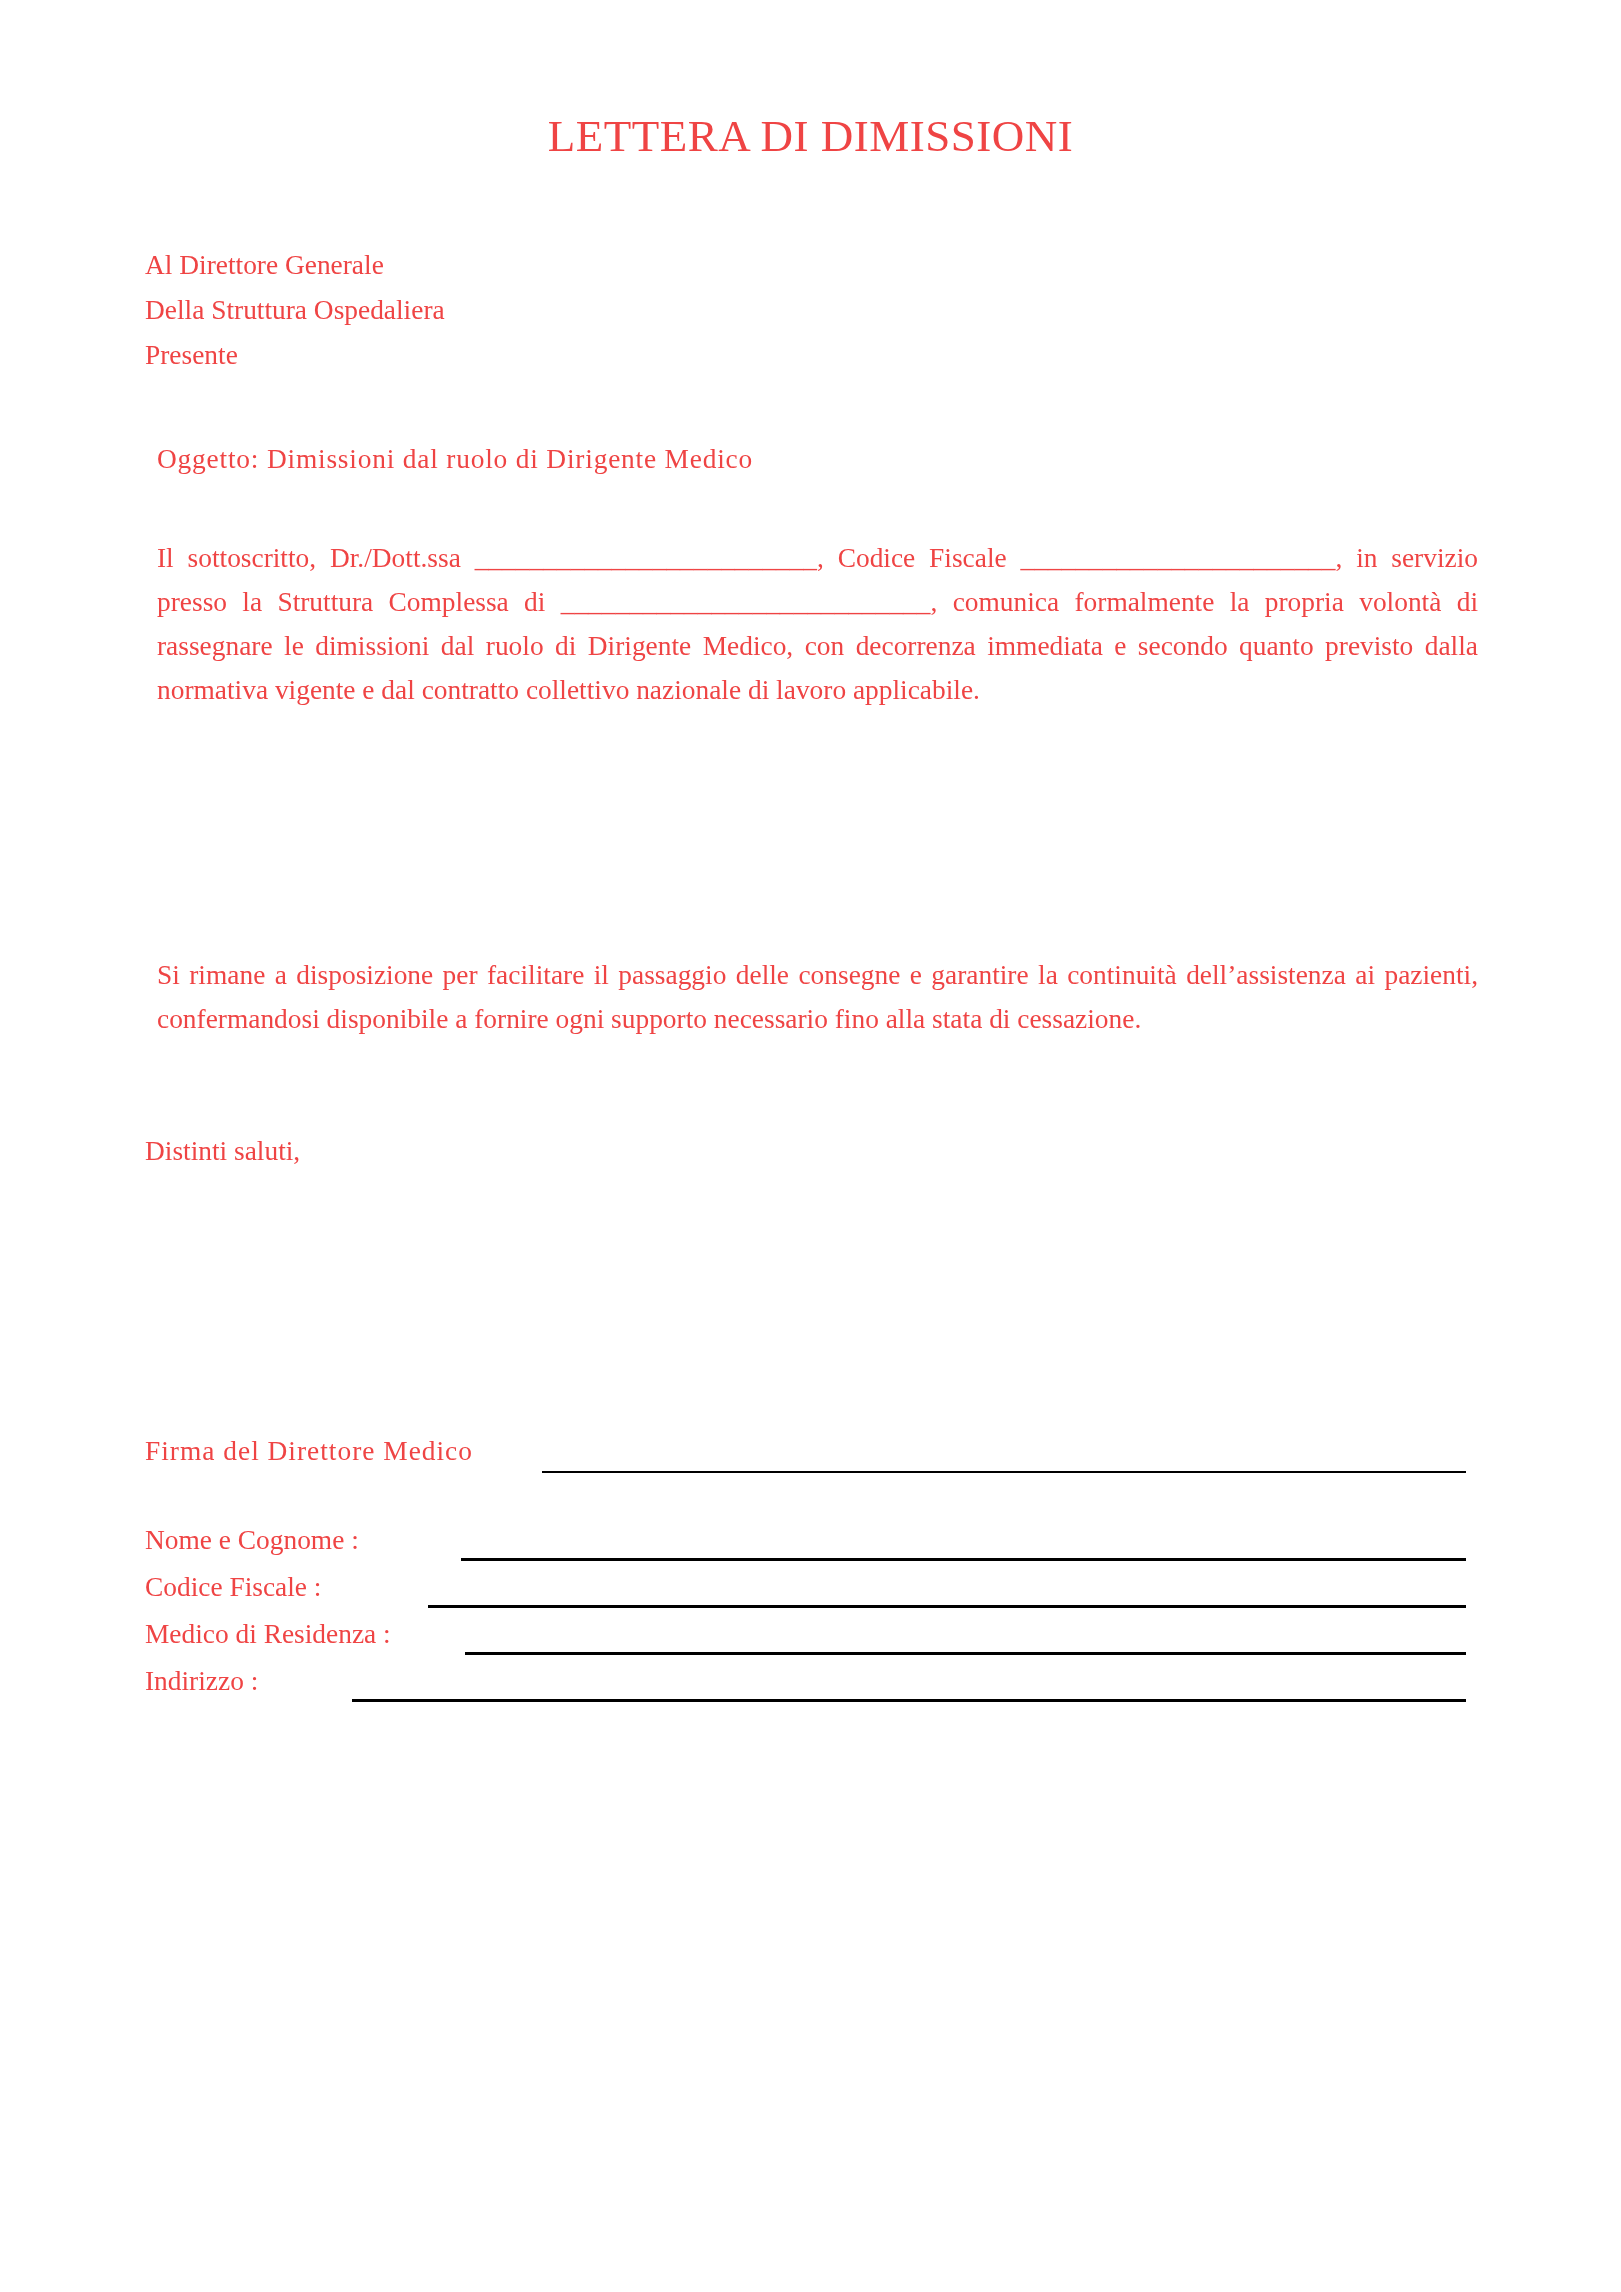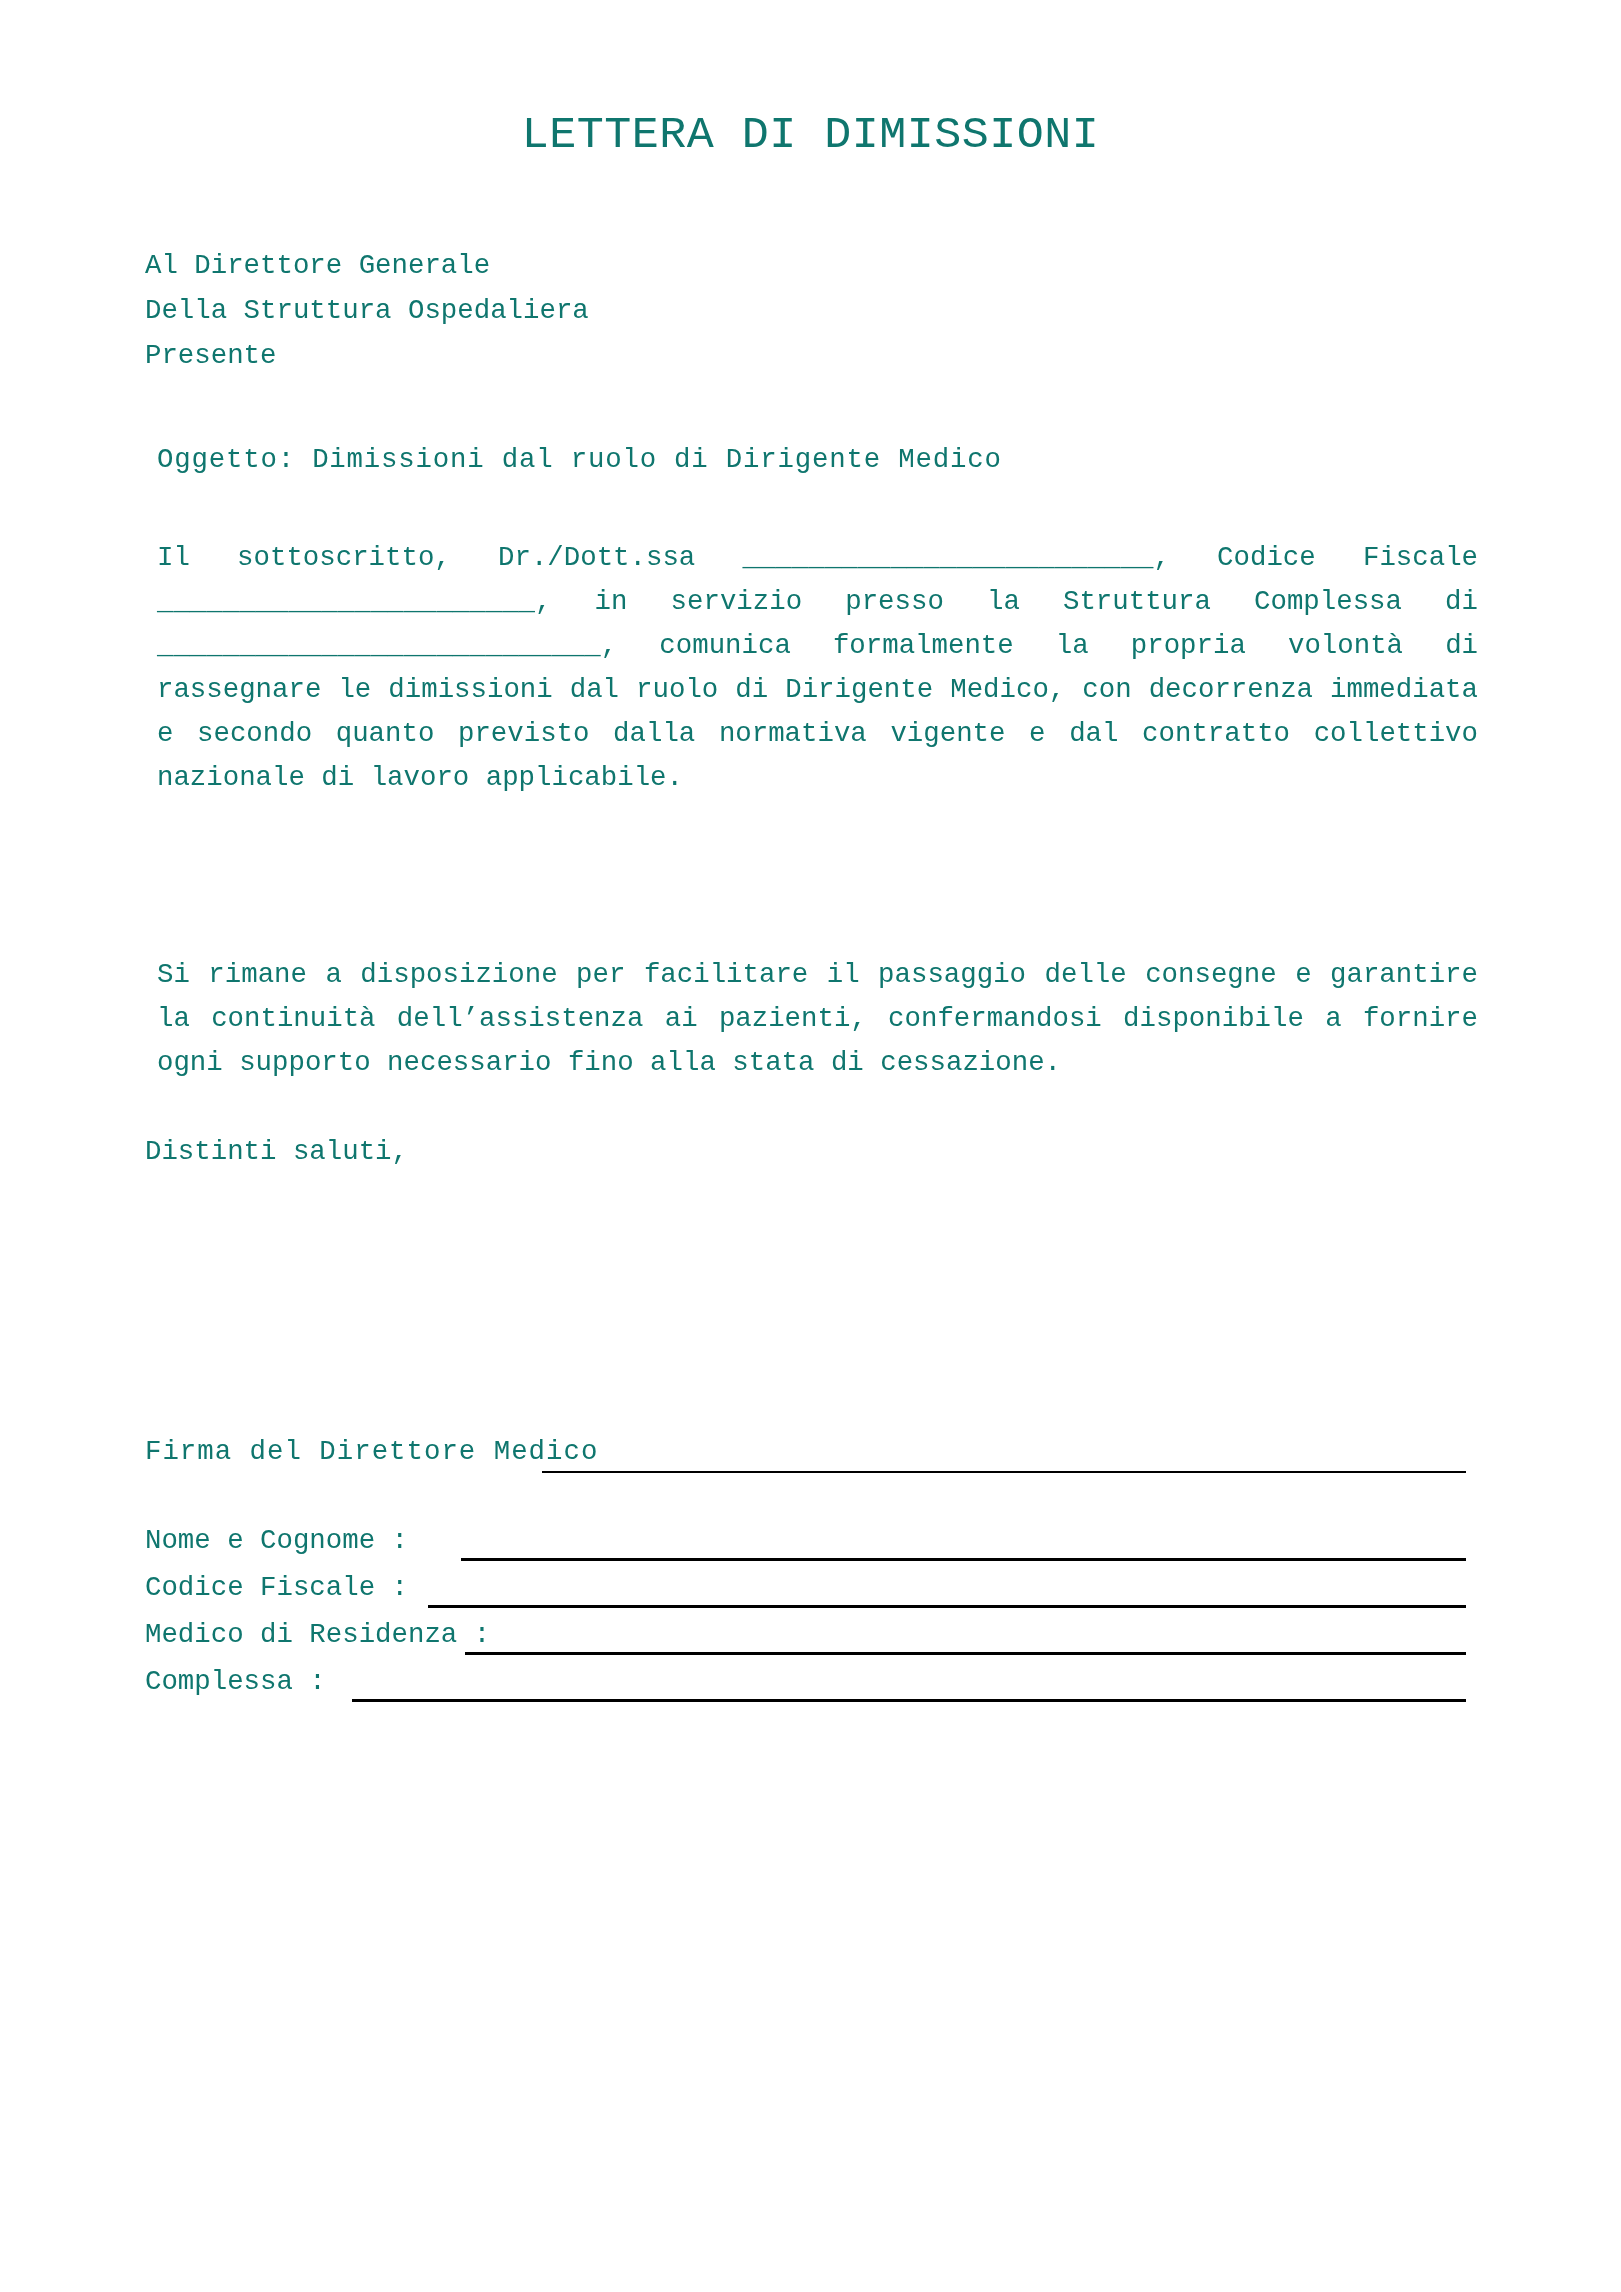--- a/index.html
+++ b/index.html
@@ -5,22 +5,22 @@
   html, body {
     margin: 0;
     padding: 0;
     background: #ffffff;
   }
   .page {
     position: relative;
     width: 1621px;
     height: 2293px;
     background: #ffffff;
-    color: #0f766e;
-    font-family: Liberation Mono, monospace;
+    color: #ef4444;
+    font-family: Liberation Serif, serif;
     font-size: 27.4px;
     overflow: hidden;
   }
 
   .doc-title {
     position: absolute;
     top: 110px;
     left: 0;
     width: 100%;
     text-align: center;
@@ -144,19 +144,19 @@
     </div>
     <div class="field-row">
       <span class="field-label">Codice Fiscale :</span>
       <div class="field-line"></div>
     </div>
     <div class="field-row">
       <span class="field-label">Medico di Residenza :</span>
       <div class="field-line"></div>
     </div>
     <div class="field-row">
-      <span class="field-label">Complessa :</span>
+      <span class="field-label">Indirizzo :</span>
       <div class="field-line"></div>
     </div>
   </div>
 
 </div>
 
 
 </body></html>

